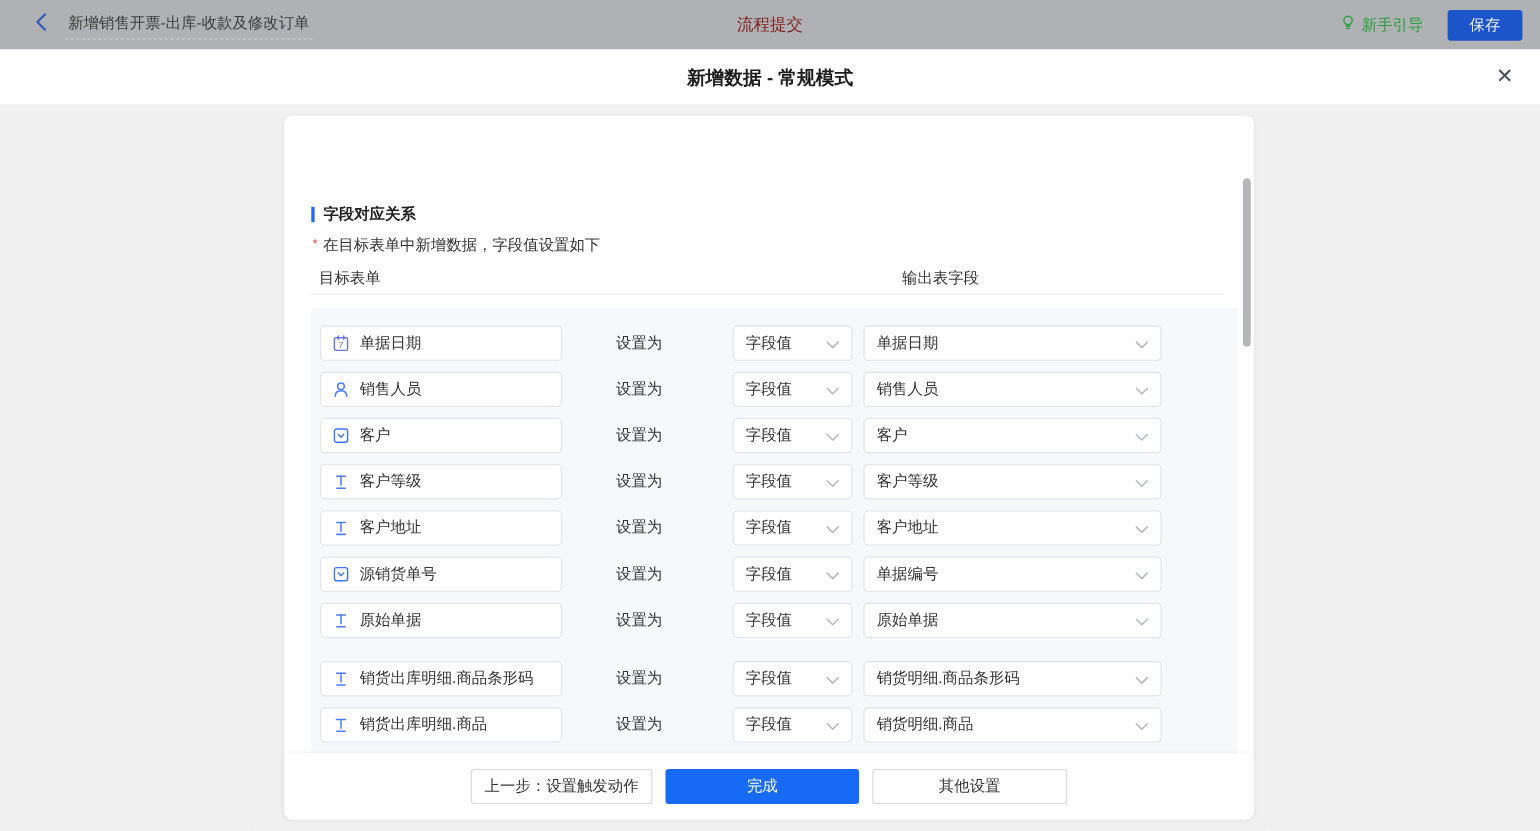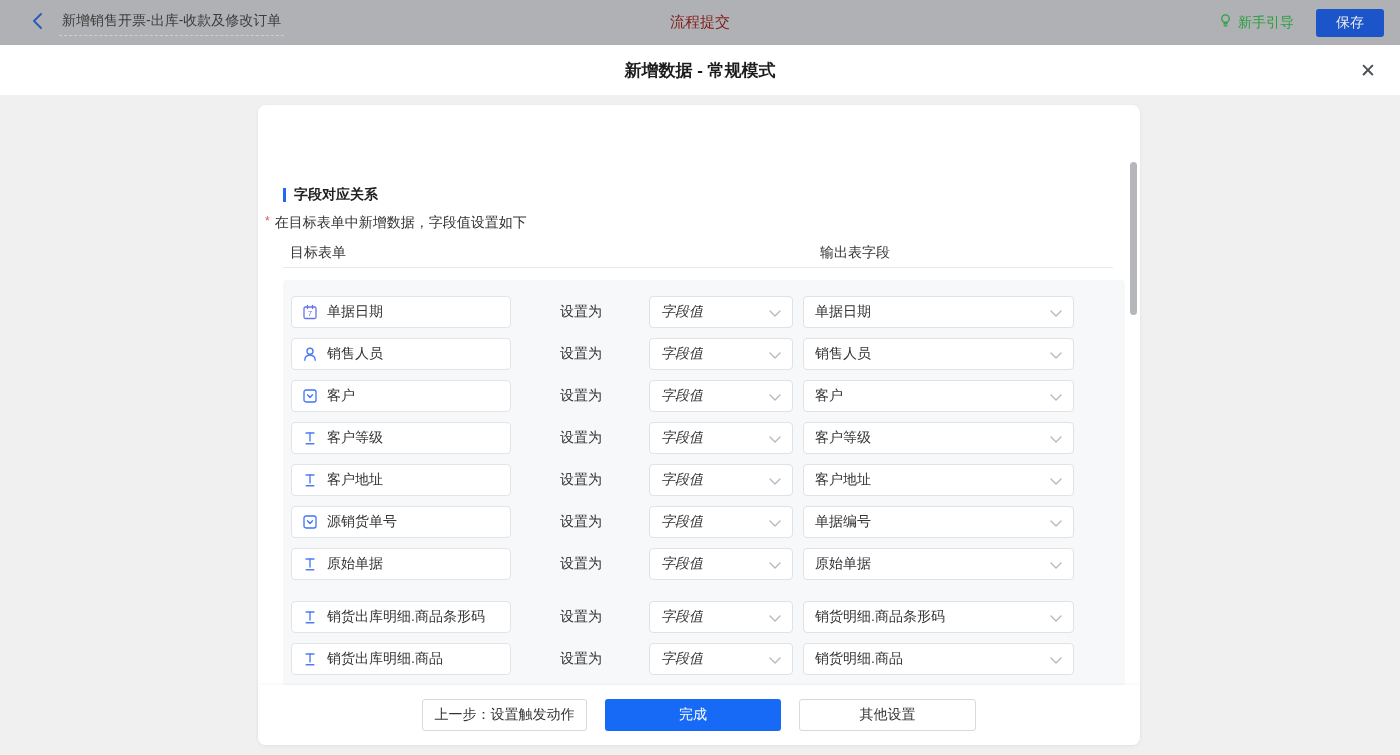--- a/index.html
+++ b/index.html
@@ -23,42 +23,42 @@
   .modal-body { position:absolute; top:95px; left:0; width:1400px; height:660px; background:#f0f0f0; }
 
   
   .card { position:absolute; left:258px; top:10px; width:882px; height:640px; background:#ffffff; border-radius:8px; box-shadow:0 1px 4px rgba(0,0,0,0.06); }
   .card-header { height:55px; border-bottom:1px solid #eceef0; display:flex; align-items:center; padding-left:25px; font-size:15px; color:#333; border-radius:8px 8px 0 0; }
   .card-content { position:absolute; top:55px; left:0; right:0; height:525px; overflow:hidden; }
 
   .section-title { position:absolute; top:26px; left:25px; display:flex; align-items:center; gap:8px; }
   .section-bar { width:3px; height:14px; background:#2468f2; }
   .section-label { font-size:14px; font-weight:bold; color:#1f1f1f; }
-  .desc { position:absolute; top:54px; left:7px; font-size:14px; color:#333; }
+  .desc { position:absolute; top:54px; left:26px; font-size:14px; color:#333; }
   .desc .star { color:#e25050; font-size:12px; margin-right:5px; vertical-align:2px; }
   .col-head { position:absolute; top:84px; font-size:14px; color:#333; }
   .col-target { left:32px; }
   .col-output { left:562px; }
   .divider { position:absolute; top:107px; left:25px; width:830px; height:1px; background:#e9eaec; }
 
   .rows-wrap { position:absolute; top:120px; left:25px; width:842px; height:460px; background:#f7f8fa; border-radius:4px; padding:16px 0 0 8px; }
   .row { display:flex; align-items:center; height:32px; margin-bottom:10px; }
   .row.gap-before { margin-top:21px; }
   .field-box { width:220px; height:32px; background:#fff; border:1px solid #e2e4e8; border-radius:4px; display:flex; align-items:center; padding:0 10px; gap:9px; cursor:pointer; }
   .field-icon { width:16px; height:16px; display:inline-flex; flex:none; }
   .field-label { font-size:14px; color:#333; white-space:nowrap; overflow:hidden; }
   .set-as { margin-left:49px; width:42px; font-size:14px; color:#333; white-space:nowrap; flex:none; }
   .select { height:32px; background:#fff; border:1px solid #dfe2e6; border-radius:4px; display:flex; align-items:center; justify-content:space-between; padding:0 11px; cursor:pointer; }
   .select span { font-size:14px; color:#333; white-space:nowrap; overflow:hidden; }
-  .select.method { margin-left:47px; width:144px; flex:none;font-style:italic; }
+  .select.method { margin-left:64px; width:109px; flex:none; }
   .select.output { margin-left:10px; width:271px; flex:none; }
 
   .scroll-thumb { position:absolute; top:57px; right:3px; width:7px; height:153px; background:#b5b7ba; border-radius:4px; cursor:pointer; z-index:5; }
 
-  .card-footer { position:absolute; bottom:0; left:0; right:0; height:60px; background:#fff; border-radius:0 0 8px 8px; display:flex; align-items:center; justify-content:center; gap:18px; box-shadow:0 -1px 3px rgba(0,0,0,0.04); z-index:4; }
+  .card-footer { position:absolute; bottom:0; left:0; right:0; height:60px; background:#fff; border-radius:0 0 8px 8px; display:flex; align-items:center; justify-content:center; gap:12px; box-shadow:0 -1px 3px rgba(0,0,0,0.04); z-index:4; }
   .btn { height:32px; font-size:14px; border-radius:3px; cursor:pointer; font-family:inherit; }
   .btn-ghost { background:#fff; border:1px solid #d9d9d9; color:#333; }
   .btn-prev { width:165px; }
   .btn-other { width:177px; }
   .btn-done { width:176px; background:#176af6; border:none; color:#fff; }
 </style>
 </head>
 <body>
 
 <div class="topbar">

